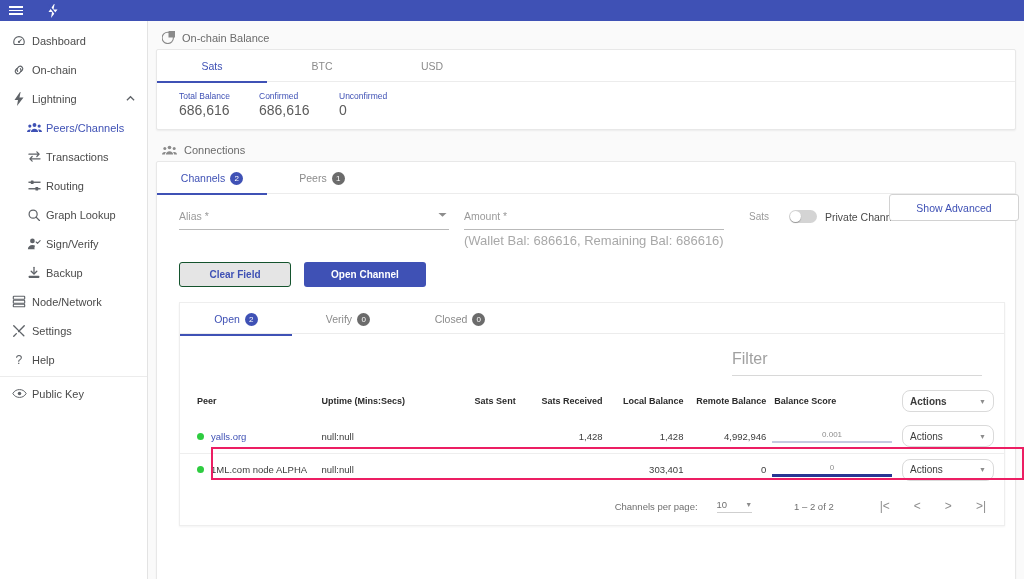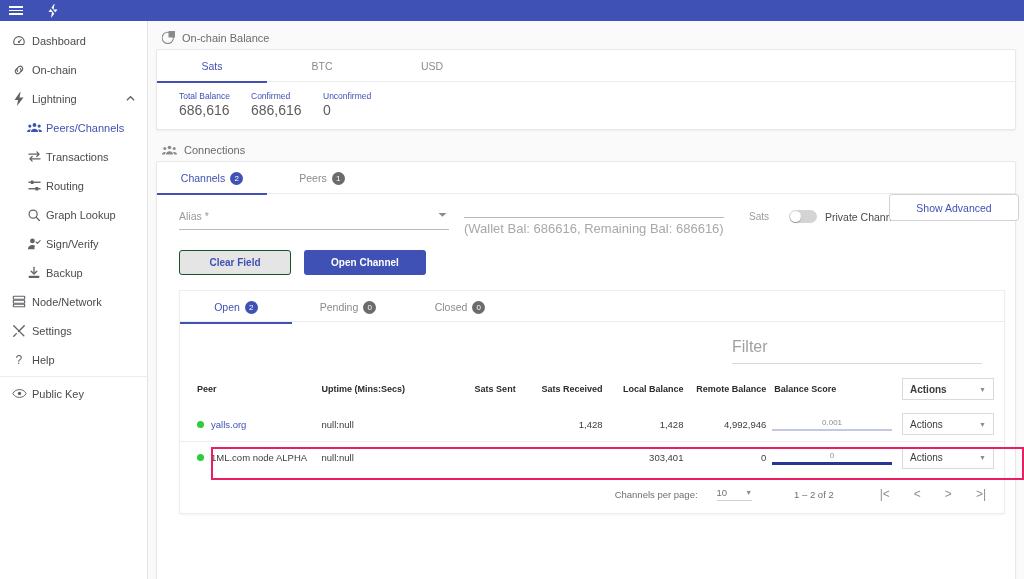--- a/index.html
+++ b/index.html
@@ -75,21 +75,21 @@
     display: inline-flex; align-items: center; justify-content: center;
     min-width: 13px; height: 13px; border-radius: 50%;
     background: #6b6b6b; color: #fff; font-size: 8px; padding: 0 3px;
   }
   .badge.primary { background: #3f51b5; }
 
   
   .bal-card { margin-right: 8px; }
   .bal-tabs .tab { width: 110px; }
   .bal-tabs .tab:nth-child(1) { width: 110px; }
-  .bal-body { display: flex; padding: 9px 0 11px 22px; gap: 0; }
+  .bal-body { display: flex; padding: 9px 0 11px 22px; gap: 8px; }
   .bal-col { width: 72px; }
   .bal-col .k { font-size: 8.5px; color: #3f51b5; margin-bottom: 1px; }
   .bal-col .v { font-size: 14px; color: #5c5c5c; }
 
   
   .conn-card { margin-right: 8px; min-height: 420px; }
   .conn-tabs .tab { width: 110px; }
 
   
   .form-row { display: flex; align-items: flex-start; padding: 16px 0 0 22px; position: relative; }
@@ -150,21 +150,21 @@
   .peer-plain { color: #3c3c3c; }
 
   .score { position: relative; padding: 0 6px; }
   .score .num { font-size: 8px; color: #8d8d8d; text-align: center; }
   .score .bar { height: 2px; background: #c5c9e0; margin-top: 2px; }
   .score .bar.dark { background: #283593; height: 2.5px; }
 
   .actions-btn {
     display: inline-flex; align-items: center; justify-content: space-between;
     width: 92px; height: 22px; border: 1px solid #dadada; background: #fff;
-    border-radius: 0; font-size: 10px; color: #3c3c3c; padding: 0 7px; cursor: pointer;
+    border-radius: 8px; font-size: 10px; color: #3c3c3c; padding: 0 7px; cursor: pointer;
     margin-right: 10px;
   }
   .actions-btn .tri { color:#8c8c8c; font-size: 7px; }
   th.act-head { text-align: right; padding-right: 0; }
 
   
   .paginator {
     display: flex; align-items: center; justify-content: flex-end; gap: 12px;
     padding: 13px 18px 12px 0; font-size: 9.5px; color: #6f6f6f;
   }
@@ -414,20 +414,21 @@
           <div class="flabel">Alias *</div>
           <div class="fline"></div>
           <span class="caret">
             <svg width="9" height="6" viewBox="0 0 10 6">
                 <path d="M0.5 0.8 L5 5 L9.5 0.8" fill="#8c8c8c"></path>
               </svg>
           </span>
         </div>
 
         <div class="field field-amount">
+          <div class="flabel">Amount *</div>
           <div class="fline"></div>
           <div class="hint">(Wallet Bal: 686616, Remaining Bal: 686616)</div>
           <span class="units">Sats</span>
         </div>
 
         <div class="toggle-wrap">
           <div class="toggle">
               <i></i>
             </div>
           <div class="toggle-lbl">Private Channel</div>
@@ -441,21 +442,21 @@
         <button class="btn btn-open">Open Channel</button>
       </div>
 
       <div class="inner">
         <div class="inner-tabs">
           <div class="tab active">
             <span>Open</span>
             <span class="badge primary">2</span>
           </div>
           <div class="tab">
-            <span>Pending</span>
+            <span>Verify</span>
             <span class="badge">0</span>
           </div>
           <div class="tab">
             <span>Closed</span>
             <span class="badge">0</span>
           </div>
         </div>
 
         <div class="filter-row">
           <div class="filter-field">

